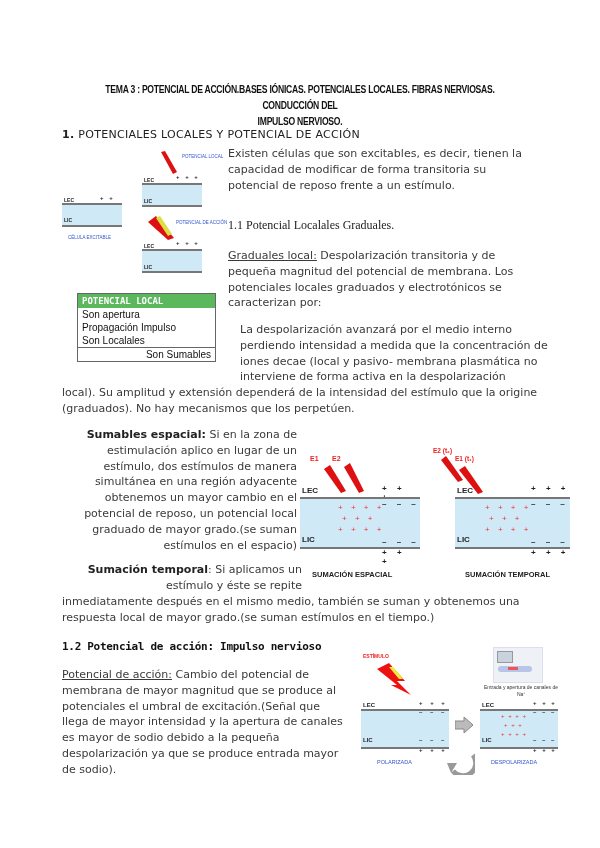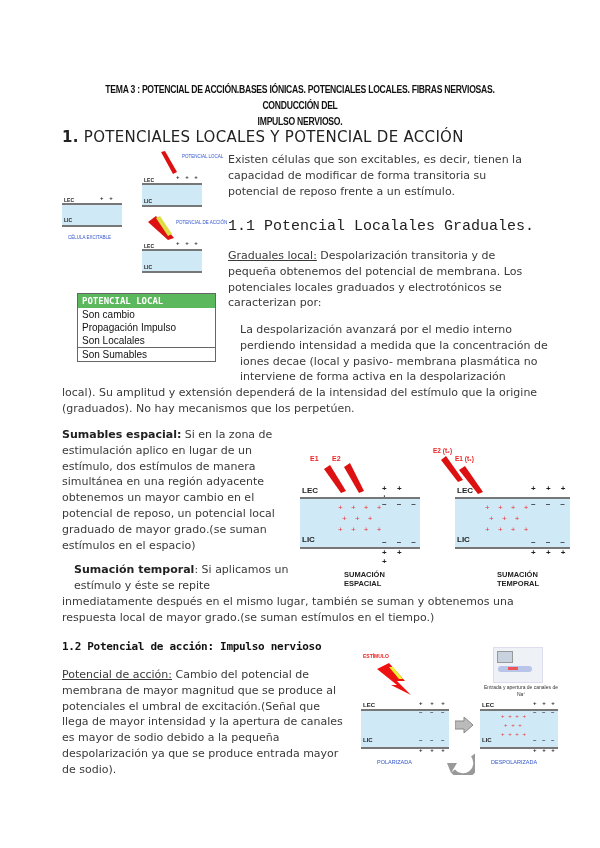--- a/index.html
+++ b/index.html
@@ -1,37 +1,37 @@
 <!DOCTYPE html>
 <html><head>
 <meta charset="utf-8">
 <style>
   html, body { margin:0; padding:0; background:#ffffff; }
   body { width:600px; height:848px; position:relative; overflow:hidden;
          font-family:"DejaVu Sans", sans-serif; color:#333; }
   .abs { position:absolute; }
   .title { left:60px; top:82px; width:480px; text-align:center; font-family:"Liberation Sans Narrow","Liberation Sans",sans-serif;
            font-size:10px; font-weight:bold; line-height:16px; color:#111; letter-spacing:-0.3px; transform:scaleX(0.86); transform-origin:center top; }
-  .h1 { left:62px; top:128px; font-size:15px; color:#222; letter-spacing:0.3px; }
+  .h1 { left:62px; top:128px; font-size:11px; color:#222; letter-spacing:0.3px; }
   .h1 b { font-weight:bold; }
   .p { font-size:11px; line-height:15.8px; color:#3a3a3a; }
   .u { text-decoration:underline; }
-  .h2 { font-family:Liberation Mono, monospace; font-size:15px; color:#222; }
+  .h2 { font-family:Liberation Serif, serif; font-size:12px; color:#222; }
   .h3 { font-family:"DejaVu Sans Mono", monospace; font-size:11px; font-weight:bold; color:#111; letter-spacing:-0.3px; }
   
   .tbl { left:77px; top:293px; width:137px; border:1px solid #666; font-family:"Liberation Sans",sans-serif; font-size:10px; }
   .tbl .hd { background:#5cb85c; color:#fff; font-weight:bold; padding:1px 4px; height:12px; line-height:12px; font-family:"DejaVu Sans Mono",monospace; font-size:9px; }
   .tbl .row { padding:0 4px; height:13px; line-height:13px; color:#111; }
-  .tbl .row.last { border-top:1px solid #666; }
+  .tbl .row.last { border-top:1px solid #666;text-align:right; }
   
   .mem { background:#cfe9f6; border-top:2px solid #777; border-bottom:2px solid #777; }
   .lbl { font-family:"Liberation Sans",sans-serif; font-weight:bold; color:#222; }
   .sign { font-family:"Liberation Sans",sans-serif; color:#222; font-weight:bold; letter-spacing:6px; }
   .red { color:#e33; font-family:"Liberation Sans",sans-serif; letter-spacing:3px; }
-  .cap { font-family:"Liberation Sans",sans-serif; font-weight:bold; color:#222;margin-left:32px; }
+  .cap { font-family:"Liberation Sans",sans-serif; font-weight:bold; color:#222; }
   .bluecap { font-family:"Liberation Sans",sans-serif; color:#3355cc; }
   .redlbl { font-family:"Liberation Sans",sans-serif; font-weight:bold; color:#e22; }
 </style>
 </head>
 <body>
 
 <div class="abs title">
   <div>TEMA 3 : POTENCIAL DE ACCIÓN.BASES IÓNICAS. POTENCIALES LOCALES. FIBRAS NERVIOSAS. CONDUCCIÓN DEL</div>
   <div>IMPULSO NERVIOSO.</div>
 </div>
@@ -68,40 +68,40 @@
         <polygon points="10,2 14,0 26,18 22,20" fill="#dd4"></polygon>
       </svg>
     <div class="abs bluecap" style="left:34px;top:4px;font-size:4.5px;white-space:nowrap;">POTENCIAL DE ACCIÓN</div>
     <div class="abs lbl" style="left:2px;top:27px;font-size:5px;">LEC</div>
     <div class="abs sign" style="left:34px;top:24px;font-size:6px;letter-spacing:2px;">+ + +</div>
     <div class="abs mem" style="left:0;top:33px;width:60px;height:20px;"></div>
     <div class="abs lbl" style="left:2px;top:48px;font-size:5px;">LIC</div>
   </div>
 </div>
 
-<div class="abs p" style="left:228px;top:152px;width:300px;">Existen células que son excitables, es decir, tienen la capacidad de modificar de forma transitoria su potencial de reposo frente a un estímulo.</div>
+<div class="abs p" style="left:228px;top:146px;width:300px;">Existen células que son excitables, es decir, tienen la capacidad de modificar de forma transitoria su potencial de reposo frente a un estímulo.</div>
 
 <div class="abs h2" style="left:228px;top:218px;">1.1 Potencial Localales Graduales.</div>
 
 <div class="abs p" style="left:228px;top:248px;width:305px;">
-  <span class="u">Graduales local:</span><span> Despolarización transitoria y de pequeña obtenemos del potencial de membrana. Los potenciales locales graduados y electrotónicos se caracterizan por:</span>
+  <span class="u">Graduales local:</span><span> Despolarización transitoria y de pequeña magnitud del potencial de membrana. Los potenciales locales graduados y electrotónicos se caracterizan por:</span>
 </div>
 
 <div class="abs tbl">
   <div class="hd">POTENCIAL LOCAL</div>
-  <div class="row">Son cambio</div>
+  <div class="row">Son apertura</div>
   <div class="row">Propagación Impulso</div>
   <div class="row">Son Localales</div>
   <div class="row last">Son Sumables</div>
 </div>
 
 <div class="abs p" style="left:240px;top:322px;width:310px;">La despolarización avanzará por el medio interno perdiendo intensidad a medida que la concentración de iones decae (local y pasivo- membrana plasmática no interviene de forma activa en la despolarización</div>
 <div class="abs p" style="left:62px;top:385px;width:476px;">local). Su amplitud y extensión dependerá de la intensidad del estímulo que la origine (graduados). No hay mecanismos que los perpetúen.</div>
 
-<div class="abs p" style="left:62px;top:427px;width:235px;">
+<div class="abs p" style="left:62px;top:427px;width:235px;text-align:right;">
   <b style="color:#222">Sumables espacial:</b><span> Si en la zona de estimulación aplico en lugar de un estímulo, dos estímulos de manera simultánea en una región adyacente obtenemos un mayor cambio en el potencial de reposo, un potencial local graduado de mayor grado.(se suman estímulos en el espacio)</span>
 </div>
 
 <div class="abs" style="left:300px;top:448px;width:120px;height:135px;">
   <div class="abs redlbl" style="left:10px;top:7px;font-size:7px;">E1</div>
   <div class="abs redlbl" style="left:32px;top:7px;font-size:7px;">E2</div>
   <svg class="abs" style="left:24px;top:15px;" width="40" height="32">
       <polygon points="0,6 6,2 22,28 17,30" fill="#d11"></polygon>
       <polygon points="20,4 26,0 40,28 35,30" fill="#d11"></polygon>
     </svg>
@@ -131,24 +131,24 @@
   <div class="abs sign" style="left:76px;top:51px;font-size:8px;letter-spacing:4px;">– – –</div>
   <div class="abs red" style="left:30px;top:55px;font-size:8px;">+ + + +</div>
   <div class="abs red" style="left:34px;top:66px;font-size:8px;">+ + +</div>
   <div class="abs red" style="left:30px;top:77px;font-size:8px;">+ + + +</div>
   <div class="abs lbl" style="left:2px;top:87px;font-size:8px;">LIC</div>
   <div class="abs sign" style="left:76px;top:89px;font-size:8px;letter-spacing:4px;">– – –</div>
   <div class="abs sign" style="left:76px;top:100px;font-size:8px;letter-spacing:4px;">+ + +</div>
   <div class="abs cap" style="left:10px;top:122px;font-size:7.5px;">SUMACIÓN TEMPORAL</div>
 </div>
 
-<div class="abs p" style="left:74px;top:562px;width:240px;">
+<div class="abs p" style="left:62px;top:562px;width:240px;text-align:right;">
   <b style="color:#222">Sumación temporal</b><span>: Si aplicamos un estímulo y éste se repite</span>
 </div>
-<div class="abs p" style="left:62px;top:594px;width:476px;">inmediatamente después en el mismo lugar, también se suman y obtenemos una respuesta local de mayor grado.(se suman estímulos en el tiempo.)</div>
+<div class="abs p" style="left:62px;top:594px;width:476px;">inmediatamente después en el mismo medio, también se suman y obtenemos una respuesta local de mayor grado.(se suman estímulos en el tiempo.)</div>
 
 <div class="abs h3" style="left:62px;top:640px;">1.2 Potencial de acción: Impulso nervioso</div>
 <div class="abs p" style="left:62px;top:667px;width:285px;">
   <span class="u">Potencial de acción:</span><span> Cambio del potencial de membrana de mayor magnitud que se produce al potenciales el umbral de excitación.(Señal que llega de mayor intensidad y la apertura de canales es mayor de sodio debido a la pequeña despolarización  ya que se produce entrada mayor de sodio).</span>
 </div>
 
 <div class="abs" style="left:355px;top:645px;width:205px;height:135px;">
   <div class="abs redlbl" style="left:8px;top:8px;font-size:5px;">ESTÍMULO</div>
   <svg class="abs" style="left:20px;top:18px;" width="38" height="34">
       <polygon points="2,6 14,0 30,18 22,18 36,32 16,22 22,22" fill="#e11"></polygon>

